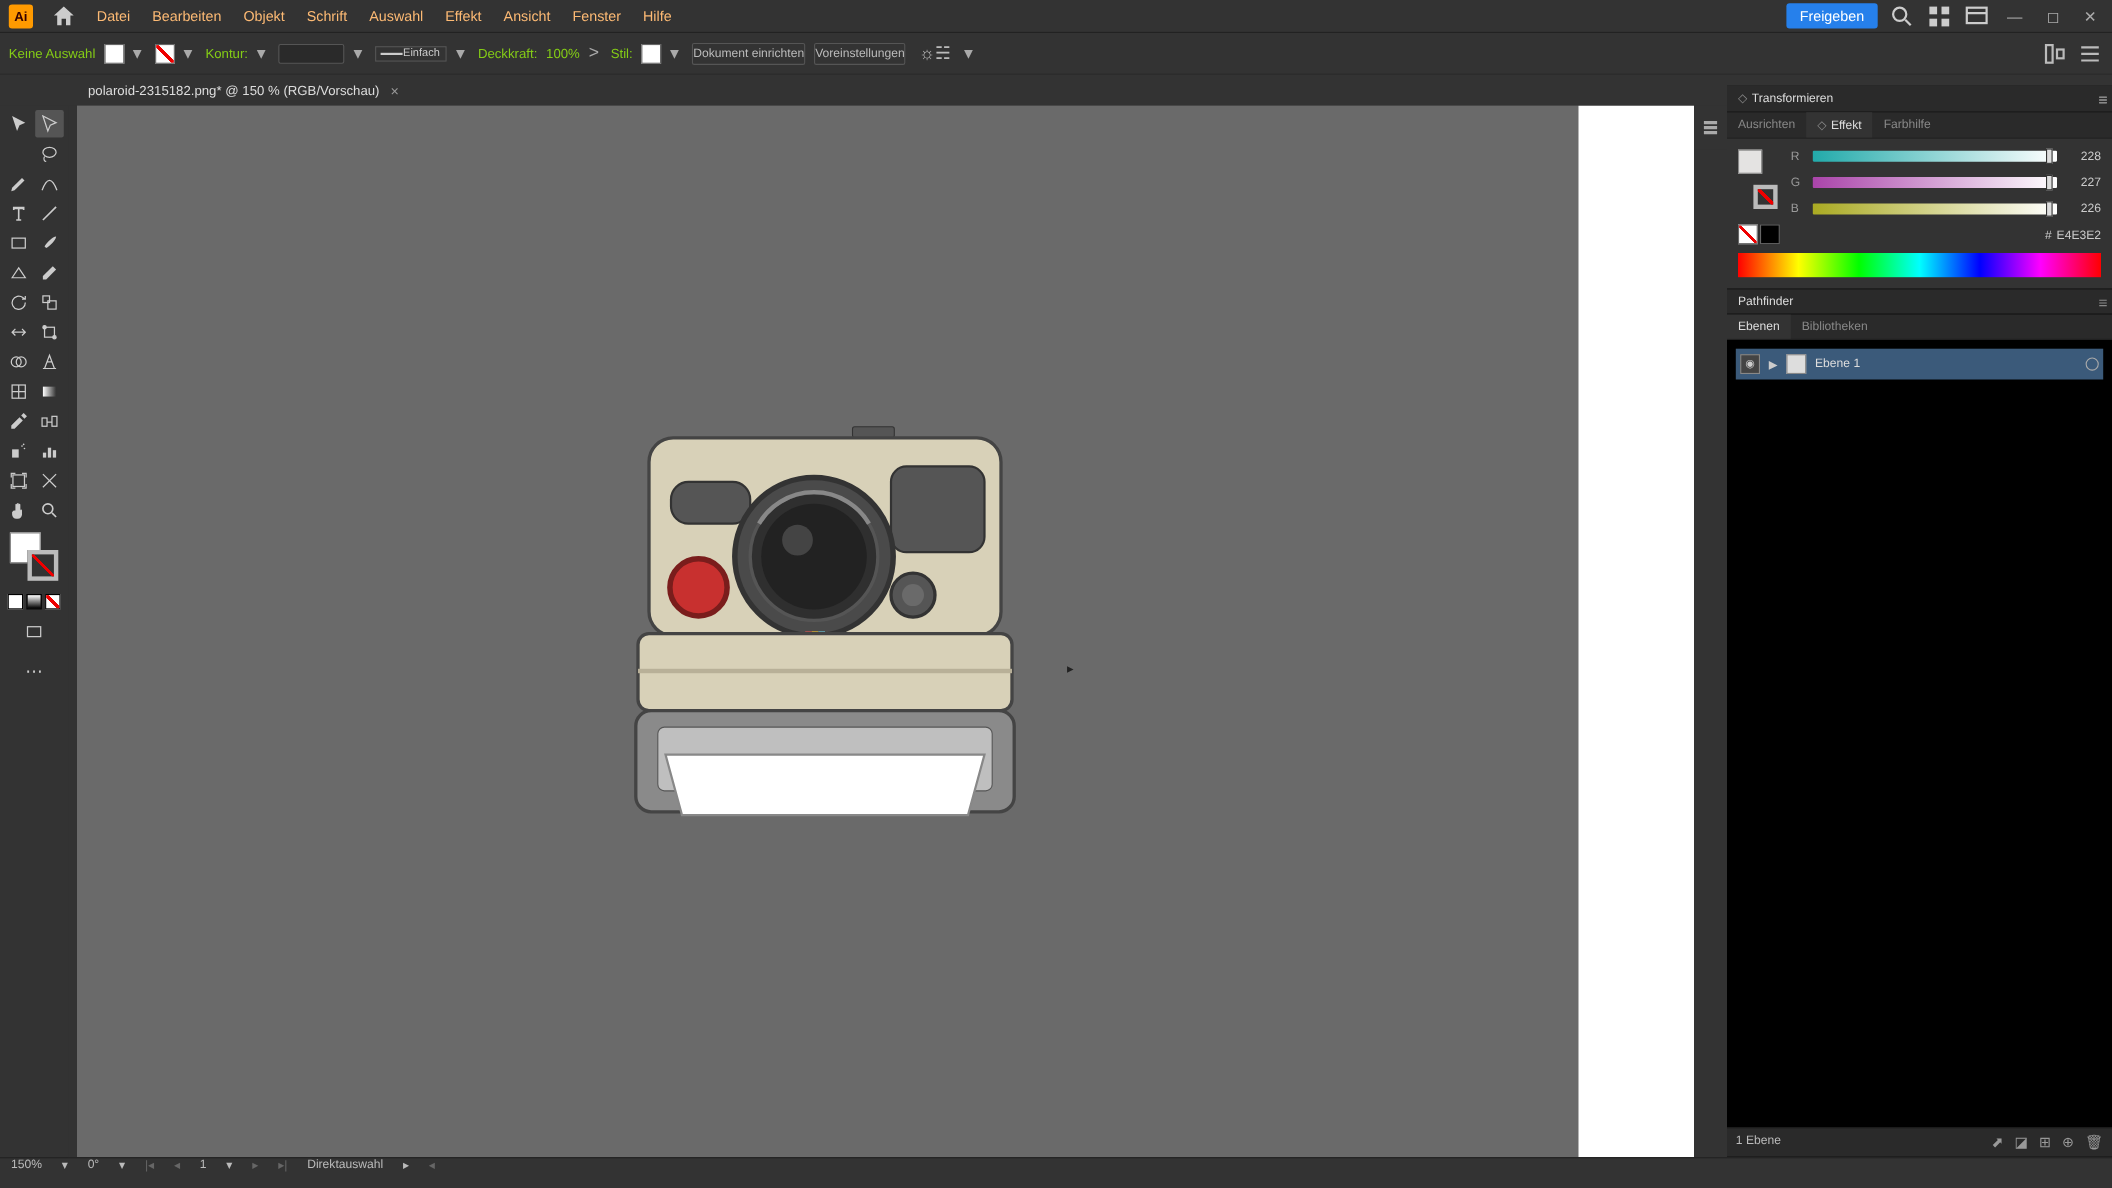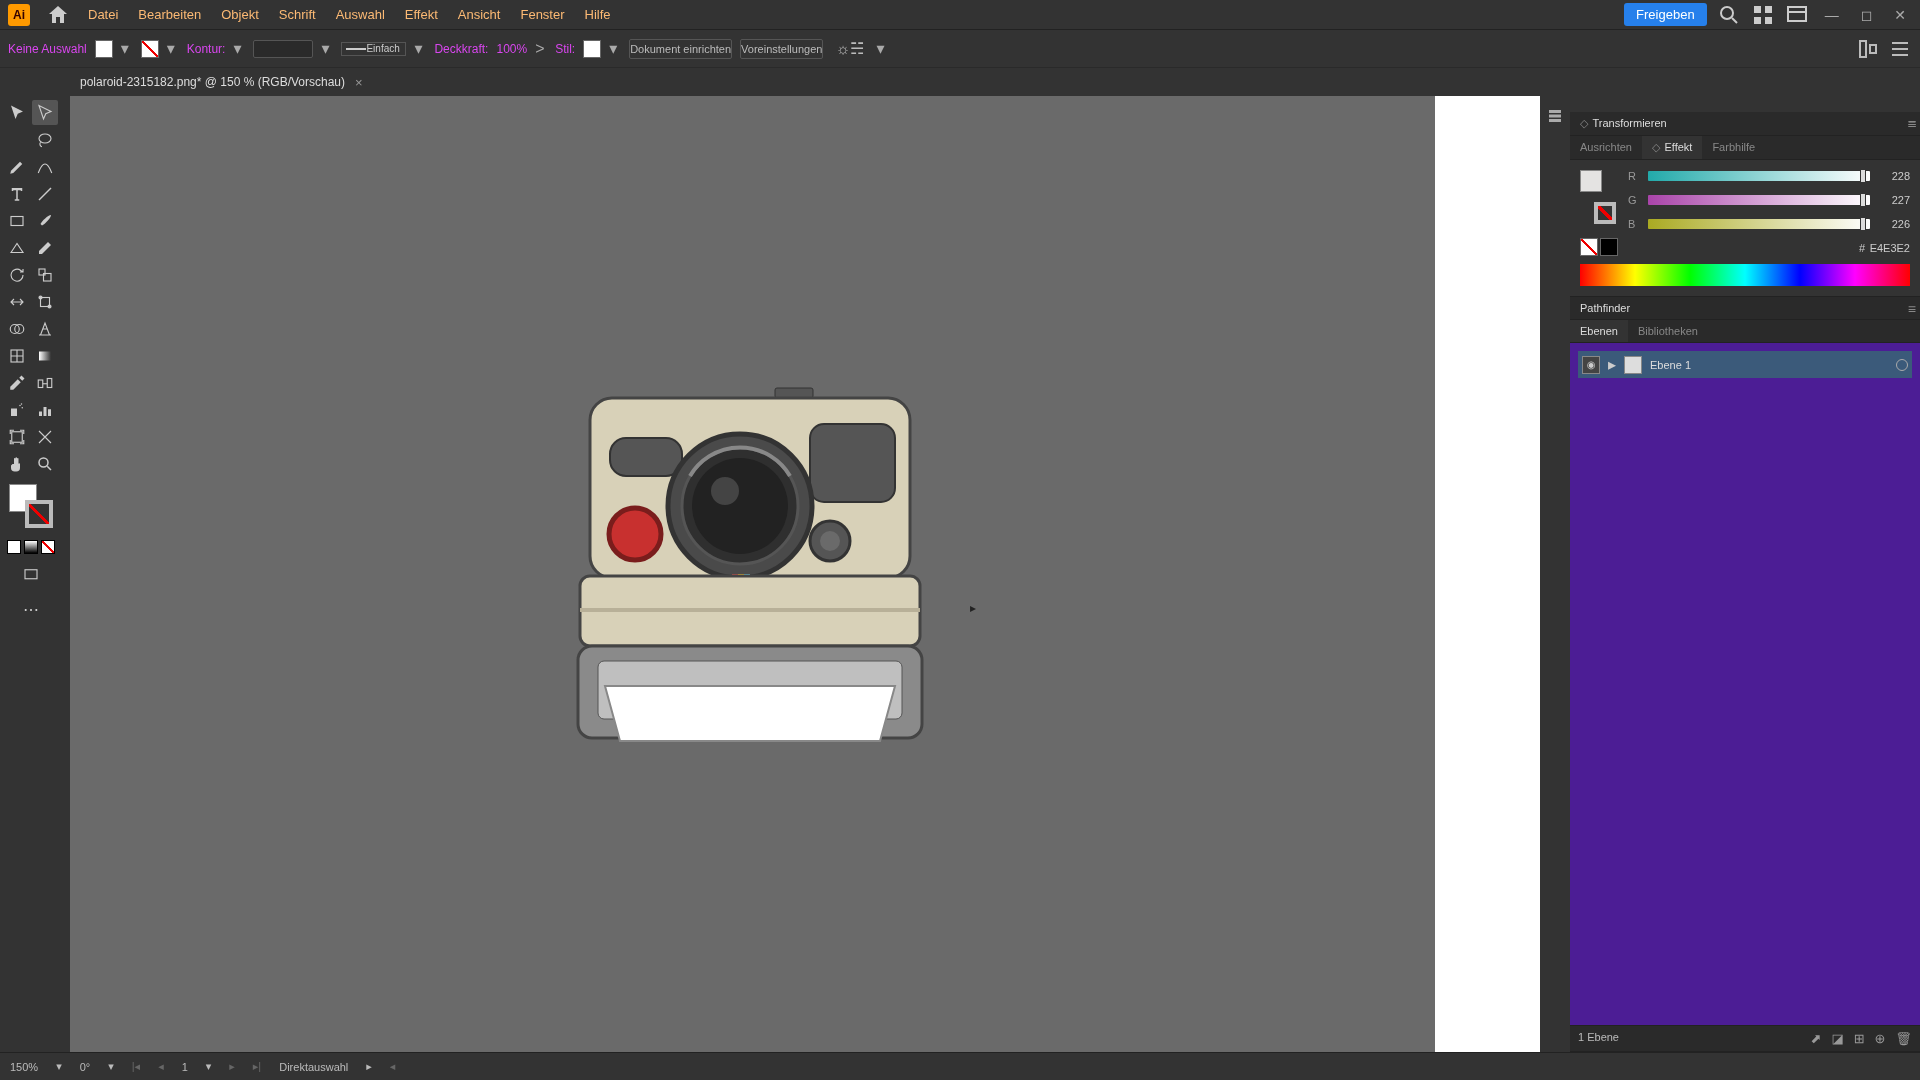--- a/index.html
+++ b/index.html
@@ -6,21 +6,21 @@
 body{width:1920px;height:1080px;background:#333333;overflow:hidden;position:relative}
 .menubar{height:30px;background:#333333;display:flex;align-items:center;border-bottom:1px solid #222}
 .ai-logo{width:22px;height:22px;background:#ff9a00;border-radius:3px;margin:0 8px;display:flex;align-items:center;justify-content:center;color:#330000;font-weight:bold;font-size:12px}
 .home-icon{width:20px;height:20px;margin:0 8px;display:inline-block}
 .menubar .menu-item{color:#fdba74;font-size:13px;padding:0 10px;cursor:pointer}
 .menubar-right{margin-left:auto;display:flex;align-items:center;gap:10px;padding-right:8px}
 .share-btn{background:#2680eb;color:#fff;font-size:13px;padding:4px 12px;border-radius:3px;border:none}
 .win-ctrl{color:#aaa;font-size:14px;padding:0 6px}
 .icon-btn{color:#bbb;display:inline-flex;align-items:center;justify-content:center;width:24px;height:24px}
 .options-bar{height:38px;background:#333333;display:flex;align-items:center;border-bottom:1px solid #2a2a2a;padding:0 8px;gap:8px}
-.opt-label{color:#d946ef;font-size:12px}
+.opt-label{color:#84cc16;font-size:12px}
 .opt-swatch{width:18px;height:18px;border:1px solid #666;background:#fff}
 .opt-drop{width:12px;color:#aaa}
 .opt-field{background:#2a2a2a;border:1px solid #555;color:#ccc;font-size:11px;padding:2px 6px;border-radius:2px}
 .stroke-prev{width:65px;height:14px;background:#333;border:1px solid #555;display:flex;align-items:center;padding:0 4px;gap:0}
 .stroke-line{width:20px;height:2px;background:#ccc}
 .stroke-text{color:#ccc;font-size:10px}
 .opt-btn{background:#333;border:1px solid #555;color:#bbb;font-size:11px;padding:3px 0;border-radius:2px}
 .pref-ctrl{color:#bbb;padding:0 4px}
 .options-right{margin-left:auto;display:flex;gap:8px}
 .tab-bar{height:28px;background:#333333;display:flex;padding-left:70px}
@@ -33,21 +33,21 @@
 .tool-row{display:flex;gap:2px}
 .tool{width:27px;height:25px;display:flex;align-items:center;justify-content:center;color:#ccc;border-radius:2px}
 .tool.active{background:#555}
 .tool svg{width:18px;height:18px}
 .fill-stroke{position:relative;width:44px;height:44px;margin:6px auto}
 .fs-fill{position:absolute;top:0;left:0;width:28px;height:28px;background:#fff;border:1px solid #888}
 .fs-stroke{position:absolute;bottom:0;right:0;width:28px;height:28px;border:4px solid #bbb;background:#333}
 .fs-stroke::after{content:"";position:absolute;inset:0;background:linear-gradient(45deg,transparent 45%,#e00 45%,#e00 55%,transparent 55%)}
 .small-swatches{display:flex;gap:3px;justify-content:center;margin-top:4px}
 .sm-sw{width:14px;height:14px;border:1px solid #000}
-.right-panels{position:absolute;top:112px;right:0;width:350px;bottom:28px;background:#4c1d95;display:flex;flex-direction:column}
+.right-panels{position:absolute;top:78px;right:0;width:350px;bottom:28px;background:#000000;display:flex;flex-direction:column}
 .panel{border-bottom:1px solid #222}
 .panel-tabs{display:flex;background:#2a2a2a;border-bottom:1px solid #222}
 .panel-tab{color:#888;font-size:11px;padding:5px 10px}
 .panel-tab.active{color:#ddd;background:#333333}
 .panel-body{padding:10px;background:#333333}
 .color-sliders{display:flex;flex-direction:column;gap:12px}
 .slider-row{display:flex;align-items:center;gap:8px}
 .slider-letter{color:#999;font-size:11px;width:12px}
 .slider-track{flex:1;height:10px;border-radius:1px;position:relative}
 .slider-track.r{background:linear-gradient(to right,#2aa,#fff)}
@@ -66,21 +66,21 @@
 .pathfinder-body{padding:10px}
 .pf-label{color:#999;font-size:10px;margin-bottom:6px}
 .pf-row{display:flex;gap:10px;margin-bottom:10px}
 .pf-btn{width:28px;height:24px;border:1px solid #666;background:#3a3a3a;border-radius:2px}
 .layers-body{padding:8px}
 .layer-row{display:flex;align-items:center;background:#3b5a7a;padding:4px;gap:8px}
 .layer-eye{width:18px;height:18px;border:1px solid #888;background:#444;display:flex;align-items:center;justify-content:center;color:#ccc;font-size:10px}
 .layer-thumb{width:18px;height:18px;background:#ddd;border:1px solid #888}
 .layer-name{color:#ddd;font-size:11px}
 .layer-target{margin-left:auto;width:12px;height:12px;border:1px solid #aaa;border-radius:50%}
-.status-bar{position:absolute;bottom:0;left:0;right:0;height:28px;background:#333333;border-top:1px solid #222;display:flex;align-items:center;padding:0 10px;gap:18px}
+.status-bar{position:absolute;bottom:0;left:0;right:0;height:28px;background:#333333;border-top:1px solid #222;display:flex;align-items:flex-start;padding:0 10px;gap:18px}
 .status-item{color:#bbb;font-size:11px}
 .camera-svg{position:absolute;top:290px;left:490px}
 .cursor-ind{position:absolute;top:505px;left:900px;color:#222;font-size:12px}
 .panel-dock{position:absolute;top:96px;right:350px;width:30px;height:40px;background:#333333;display:flex;align-items:center;justify-content:center;color:#999}
 .panel-menu{position:absolute;right:4px;top:4px;color:#888;font-size:14px}
 .panel-title-solo{background:#2a2a2a;color:#ddd;font-size:11px;padding:5px 10px;position:relative}
 </style>
 </head>
 <body>
 

